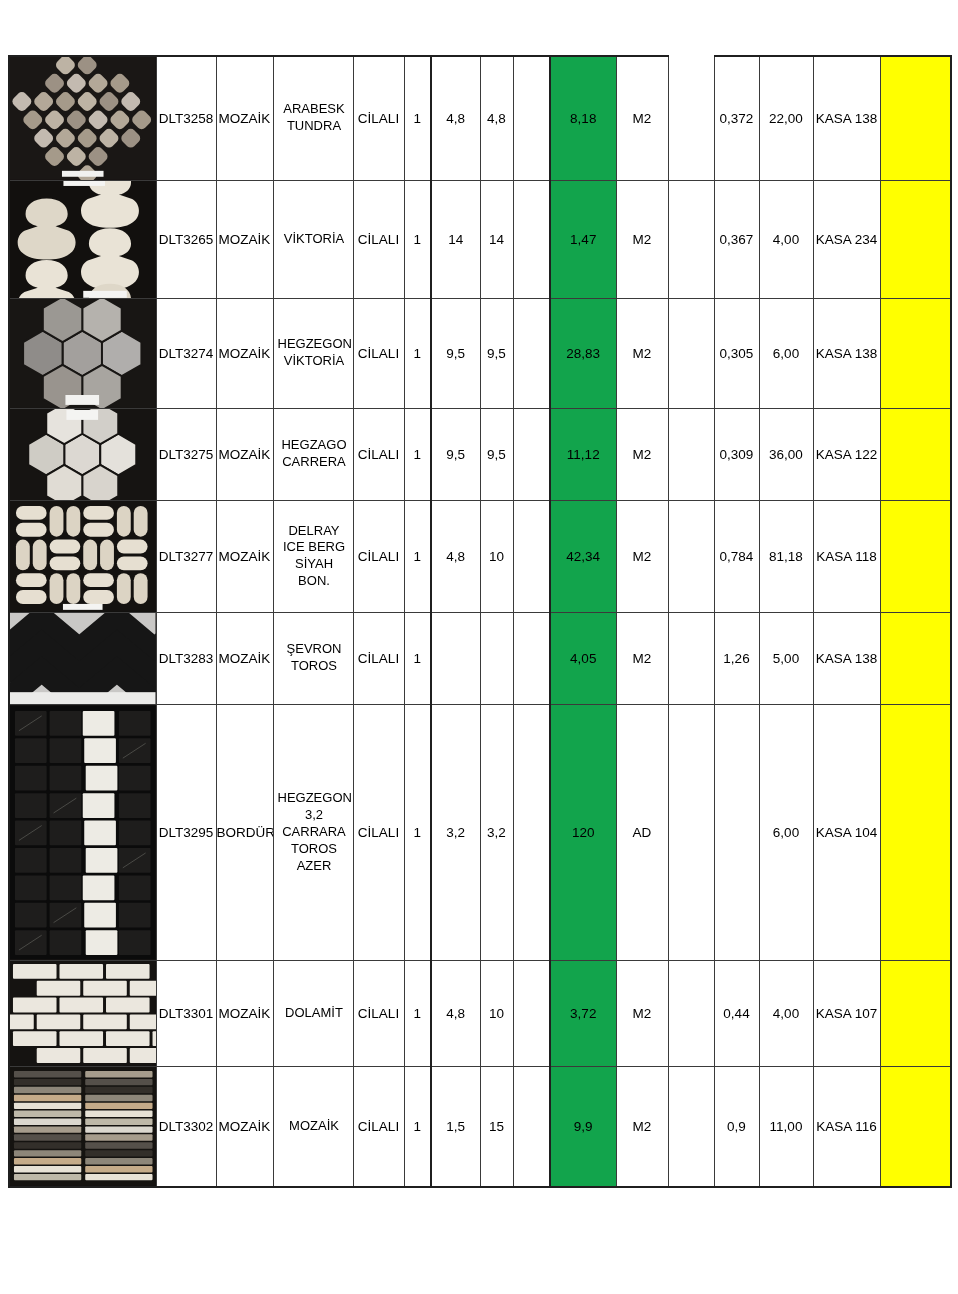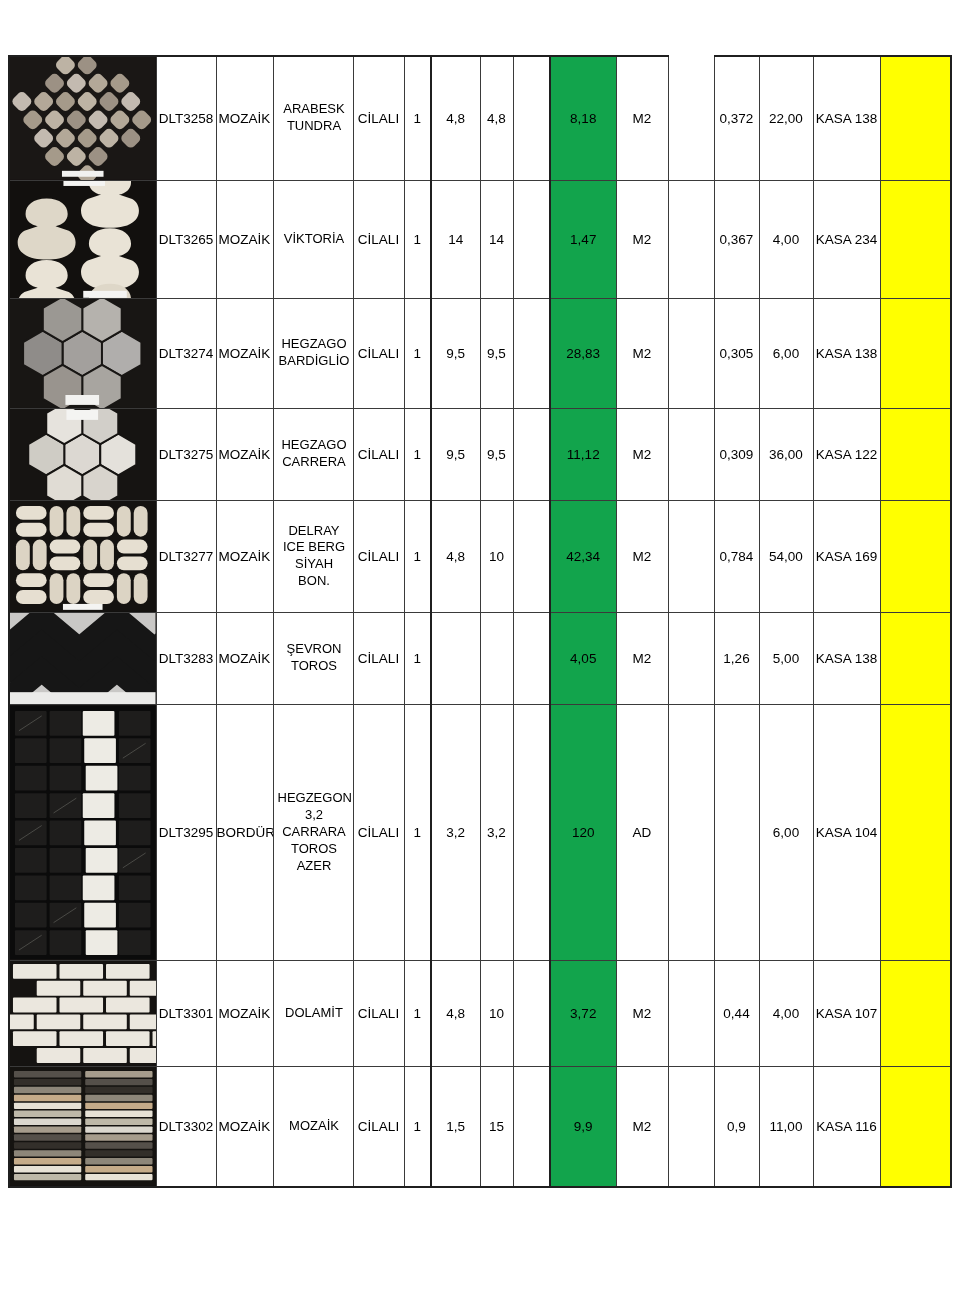--- a/index.html
+++ b/index.html
@@ -139,21 +139,21 @@
               <polygon points="33.164,32 53.082,43.5 53.082,66.5 33.164,78 13.246000000000002,66.5 13.246000000000002,43.5" fill="#8f8c89" stroke="#181614" stroke-width="2"></polygon>
               <polygon points="92.918,66.5 112.83600000000001,78 112.83600000000001,101 92.918,112.5 73,101 73,78" fill="#a8a5a0" stroke="#181614" stroke-width="2"></polygon>
               <polygon points="53.082,66.5 73,78 73,101 53.082,112.5 33.164,101 33.164,78" fill="#99948e" stroke="#181614" stroke-width="2"></polygon>
               <polygon points="92.918,-2.5 112.83600000000001,9 112.83600000000001,32 92.918,43.5 73,32 73,9" fill="#b5b2ad" stroke="#181614" stroke-width="2"></polygon>
               <polygon points="53.082,-2.5 73,9 73,32 53.082,43.5 33.164,32 33.164,9" fill="#9b9893" stroke="#181614" stroke-width="2"></polygon>
               <rect x="56" y="97" width="34" height="10" fill="#f2f2f0"></rect>
             </svg>
           </td>
           <td class="c-code">DLT3274</td>
           <td class="c-type">MOZAİK</td>
-          <td class="c-name">HEGZAGO BARDİGLİO</td>
+          <td class="c-name">HEGZEGON VİKTORİA</td>
           <td class="c-finish">CİLALI</td>
           <td class="c-qty">1</td>
           <td class="c-dim">9,5</td>
           <td class="c-dim">9,5</td>
           <td class="c-blank"></td>
           <td class="c-amount">28,83</td>
           <td class="c-unit">M2</td>
           <td class="c-spacer"></td>
           <td class="c-val1">0,305</td>
           <td class="c-val2">6,00</td>
@@ -226,22 +226,22 @@
           <td class="c-name">DELRAY ICE BERG SİYAH BON.</td>
           <td class="c-finish">CİLALI</td>
           <td class="c-qty">1</td>
           <td class="c-dim">4,8</td>
           <td class="c-dim">10</td>
           <td class="c-blank"></td>
           <td class="c-amount">42,34</td>
           <td class="c-unit">M2</td>
           <td class="c-spacer"></td>
           <td class="c-val1">0,784</td>
-          <td class="c-val2">54,00</td>
-          <td class="c-kasa">KASA 169</td>
+          <td class="c-val2">81,18</td>
+          <td class="c-kasa">KASA 118</td>
           <td class="c-flag"></td>
         </tr>
         <tr style="height: 92px;">
           <td class="c-img">
             <svg xmlns="http://www.w3.org/2000/svg" viewBox="0 0 147 92" preserveAspectRatio="none" style="display:block;width:100%;height:100%">
               <rect x="0" y="0" width="147" height="92" fill="#c9c8c6"></rect>
               <path d="M-6,36 L32,4 L70,36 L108,4 L146,36 L184,4" fill="none" stroke="#161616" stroke-width="22"></path>
               <path d="M-6,63 L32,31 L70,63 L108,31 L146,63 L184,31" fill="none" stroke="#161616" stroke-width="22"></path>
               <path d="M-6,90 L32,58 L70,90 L108,58 L146,90 L184,58" fill="none" stroke="#161616" stroke-width="22"></path>
               <rect x="0" y="80" width="147" height="12" fill="#ebebe9"></rect>

